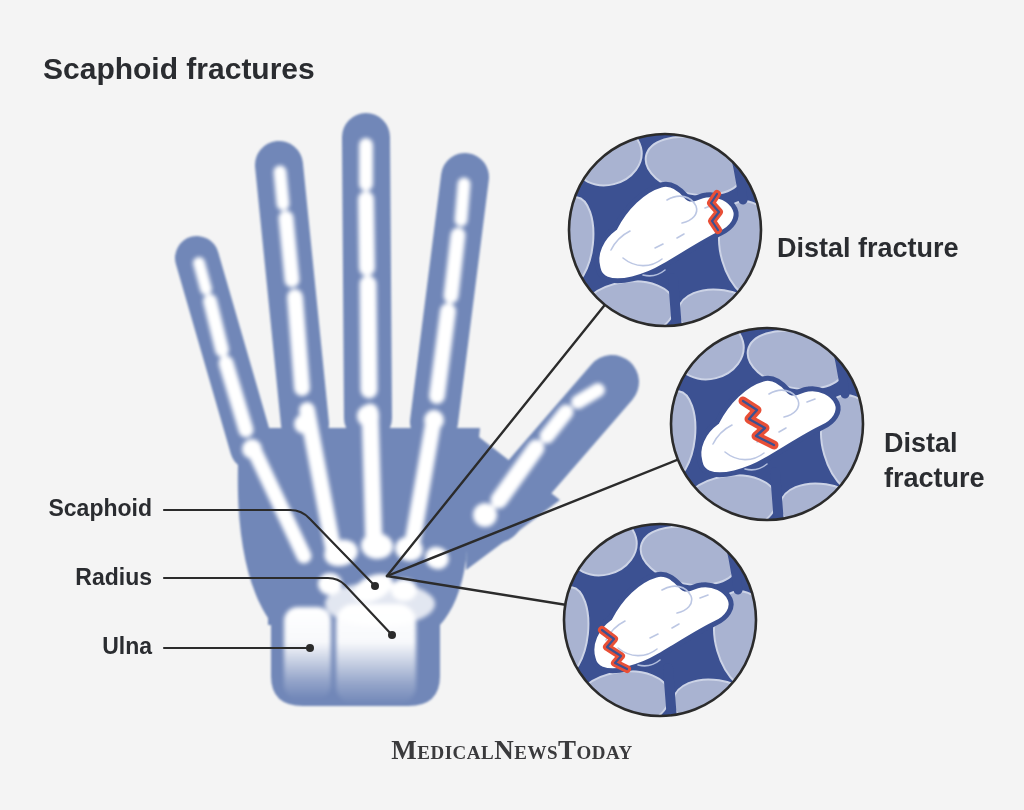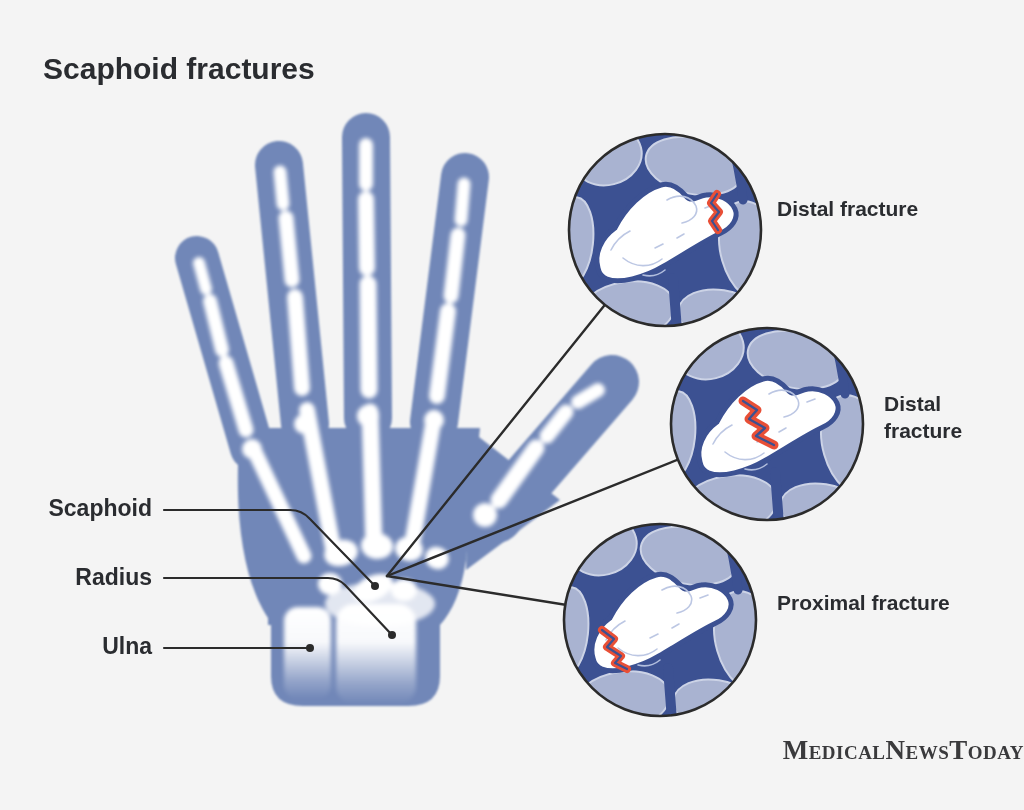--- a/index.html
+++ b/index.html
@@ -27,28 +27,29 @@
   }
   .side-label{
     position:absolute;right:872px;width:200px;text-align:right;
     font-size:23px;font-weight:700;line-height:1;color:var(--text-dark);
     white-space:nowrap;
   }
   .side-label.scaphoid{top:497px;}
   .side-label.radius{top:566px;}
   .side-label.ulna{top:635px;}
   .inset-label{
-    position:absolute;font-size:21px;font-weight:700;line-height:1.28;
+    position:absolute;font-size:27px;font-weight:700;line-height:1.28;
     color:var(--text-dark);
+    margin-top:35px;
   }
   .inset-label.distal{left:777px;top:196px;white-space:nowrap;}
   .inset-label.waist{left:884px;top:391px;width:96px;}
   .inset-label.proximal{left:777px;top:590px;white-space:nowrap;}
   .logo{
-    position:absolute;left:0;right:0;top:735px;text-align:right;
+    position:absolute;left:0;right:0;top:735px;text-align:center;
     font-family:"Liberation Serif","DejaVu Serif",serif;
     font-variant:small-caps;font-weight:600;font-size:27px;
     letter-spacing:0.5px;color:#3a3a3c;
   }
 </style>
 </head>
 <body>
 
 <div class="canvas">
 
@@ -203,16 +204,15 @@
   </svg>
 
   <div class="page-title">Scaphoid fractures</div>
 
   <div class="side-label scaphoid">Scaphoid</div>
   <div class="side-label radius">Radius</div>
   <div class="side-label ulna">Ulna</div>
 
   <div class="inset-label distal">Distal fracture</div>
   <div class="inset-label waist">Distal fracture</div>
-  <div class="inset-label proximal">Proximal fracture</div>
 
   <div class="logo">MedicalNewsToday</div>
 </div>
 
 </body></html>

